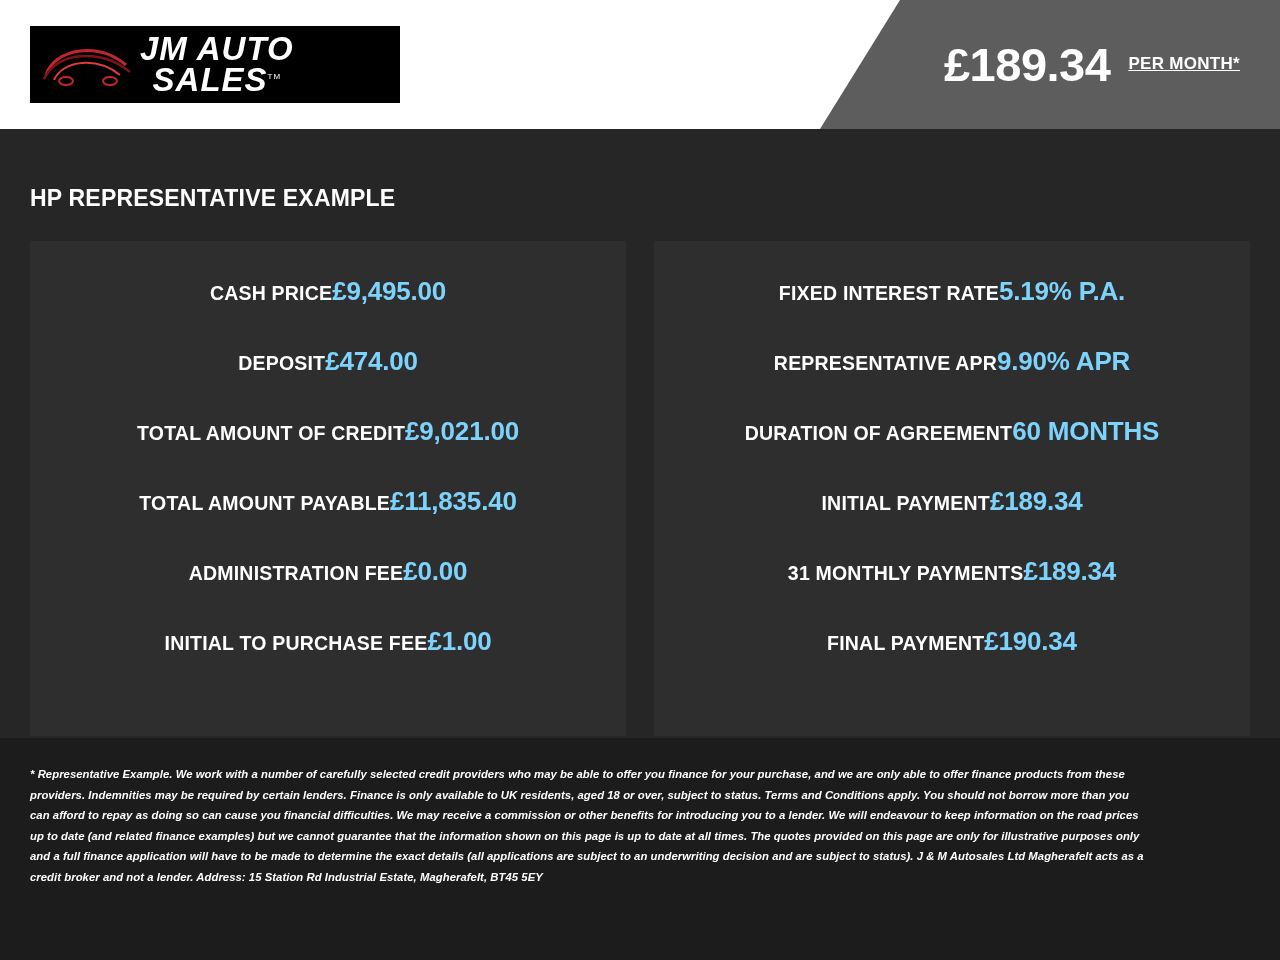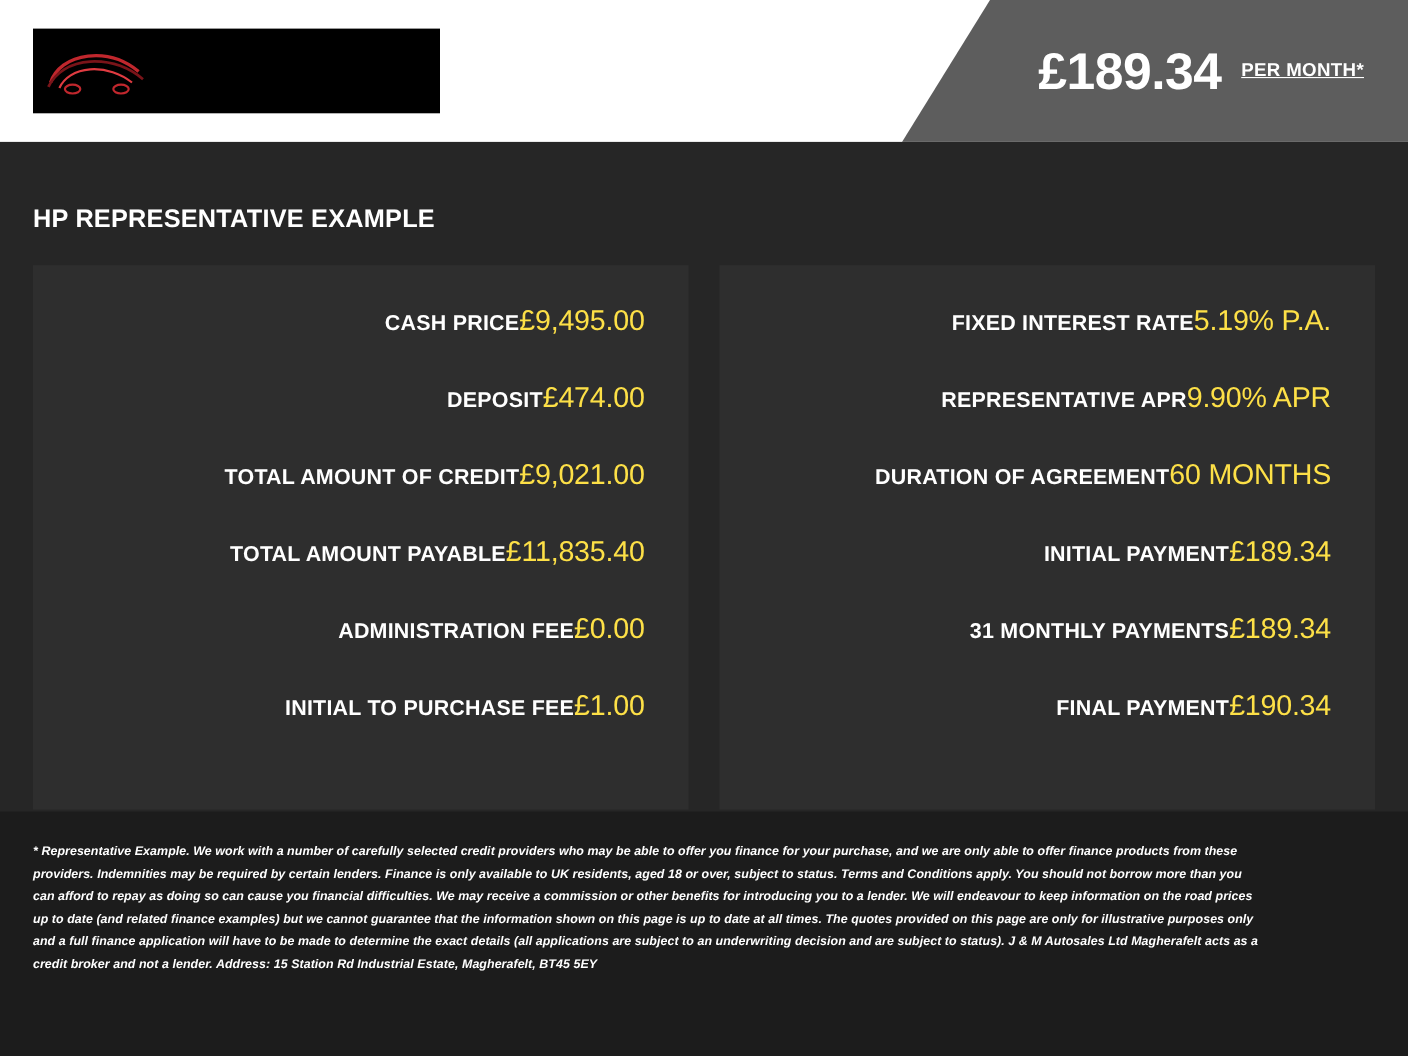--- a/index.html
+++ b/index.html
@@ -119,34 +119,34 @@
     margin-top: 29px;
   }
   .panel {
     background: #2e2e2e;
     flex: 1 1 0;
     padding: 35px 40px 40px 40px;
   }
   .row {
     display: flex;
     align-items: baseline;
-    justify-content: flex-end;
+    justify-content: center;
     height: 70px;
   }
   .row-label {
     color: #ffffff;
     font-size: 19.5px;
     font-weight: bold;
     letter-spacing: 0.2px;
     white-space: nowrap;
   }
   .row-value {
-    color: #fde047;
+    color: #7dd3fc;
     font-size: 26px;
-    font-weight: normal;
+    font-weight: bold;
     white-space: nowrap;
     letter-spacing: -0.2px;
   }
 
   
   .footer {
     width: 1280px;
     background: #1c1c1c;
     padding: 26px 20px 0 30px;
     height: 222px;
@@ -169,20 +169,24 @@
   <div class="logo-box">
     <span class="logo-car">
       <svg width="96" height="52" viewBox="0 0 96 52">
         <path d="M6 36 C10 24 22 14 40 12 C58 10 74 16 86 26" fill="none" stroke="#c0272d" stroke-width="3"></path>
         <path d="M4 40 C10 27 24 18 42 17 C62 16 78 23 90 33" fill="none" stroke="#7a1419" stroke-width="2.5"></path>
         <path d="M14 41 C18 32 28 25 42 24 C56 23 70 28 80 36" fill="none" stroke="#e03b41" stroke-width="2"></path>
         <ellipse cx="26" cy="42" rx="7" ry="4" fill="none" stroke="#c0272d" stroke-width="2"></ellipse>
         <ellipse cx="70" cy="42" rx="7" ry="4" fill="none" stroke="#c0272d" stroke-width="2"></ellipse>
       </svg>
     </span>
+    <span class="logo-text">
+      <span class="logo-line1">JM AUTO</span>
+      <span class="logo-line2"><span>SALES</span><span class="logo-tm">TM</span></span>
+    </span>
   </div>
 
   <div class="price-panel">
     <span class="price-amount">£189.34</span>
     <span class="price-per">PER MONTH*</span>
   </div>
 
 </div>
 
 <div class="main">

